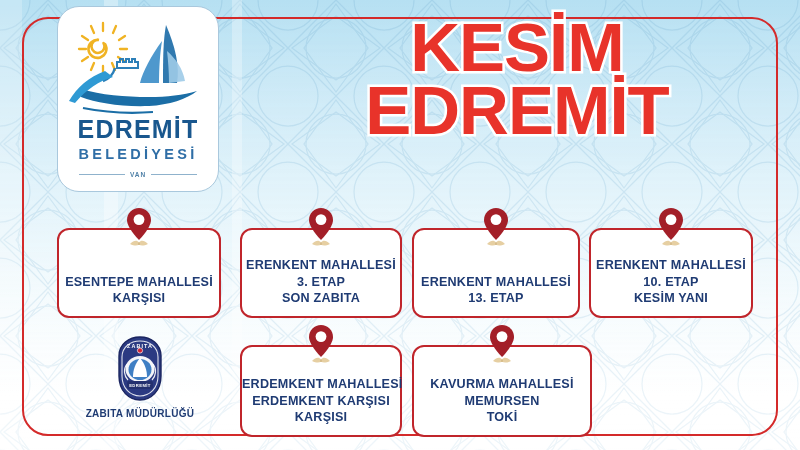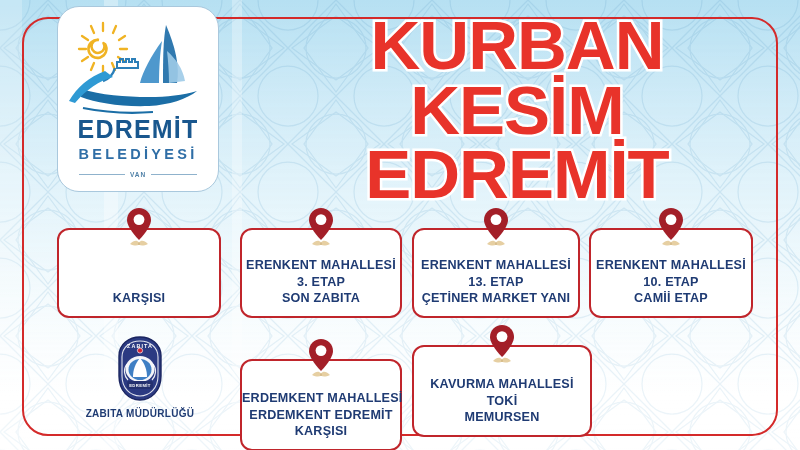--- a/index.html
+++ b/index.html
@@ -150,32 +150,32 @@
     <div id="logo-word">EDREMİT</div>
     <div id="logo-sub">BELEDİYESİ</div>
     <div id="logo-city-row">
       <span class="rule"></span>
       <span id="logo-city">VAN</span>
       <span class="rule"></span>
     </div>
   </div>
 
   <div id="headline">
-    <span class="ln ln1">KURBAN</span>
     <span class="ln ln2">KESİM EDREMİT</span>
   </div>
 
   <div class="card" style="left:57px;top:228px;width:164px;height:90px;">
     <svg class="pin" viewBox="0 0 26 46" aria-hidden="true">
       <path d="M13 1 C6.4 1 1 6.4 1 13 C1 21 13 33 13 33 C13 33 25 21 25 13 C25 6.4 19.6 1 13 1 Z" fill="#a31f28"></path>
       <circle cx="13" cy="12.6" r="5.4" fill="#ffffff"></circle>
       <path d="M4 37 C8 33 11 33 13 35.5 C15 33 18 33 22 37 C18 39 15 39 13 37.8 C11 39 8 39 4 37 Z" fill="#e6cfa2"></path>
       <path d="M13 35.5 L13 38" stroke="#c9ab74" stroke-width="1"></path>
     </svg>
     <div class="lines">
+      <span class="line">ESENTEPE MAHALLESİ</span>
       <span class="line">KARŞISI</span>
     </div>
   </div>
 
   <div class="card" style="left:240px;top:228px;width:162px;height:90px;">
     <svg class="pin" viewBox="0 0 26 46" aria-hidden="true">
       <path d="M13 1 C6.4 1 1 6.4 1 13 C1 21 13 33 13 33 C13 33 25 21 25 13 C25 6.4 19.6 1 13 1 Z" fill="#a31f28"></path>
       <circle cx="13" cy="12.6" r="5.4" fill="#ffffff"></circle>
       <path d="M4 37 C8 33 11 33 13 35.5 C15 33 18 33 22 37 C18 39 15 39 13 37.8 C11 39 8 39 4 37 Z" fill="#e6cfa2"></path>
       <path d="M13 35.5 L13 38" stroke="#c9ab74" stroke-width="1"></path>
@@ -190,63 +190,62 @@
   <div class="card" style="left:412px;top:228px;width:168px;height:90px;">
     <svg class="pin" viewBox="0 0 26 46" aria-hidden="true">
       <path d="M13 1 C6.4 1 1 6.4 1 13 C1 21 13 33 13 33 C13 33 25 21 25 13 C25 6.4 19.6 1 13 1 Z" fill="#a31f28"></path>
       <circle cx="13" cy="12.6" r="5.4" fill="#ffffff"></circle>
       <path d="M4 37 C8 33 11 33 13 35.5 C15 33 18 33 22 37 C18 39 15 39 13 37.8 C11 39 8 39 4 37 Z" fill="#e6cfa2"></path>
       <path d="M13 35.5 L13 38" stroke="#c9ab74" stroke-width="1"></path>
     </svg>
     <div class="lines">
       <span class="line">ERENKENT MAHALLESİ</span>
       <span class="line">13. ETAP</span>
-      <span class="line">ÇETİNER MARKET YANI</span>
     </div>
   </div>
 
   <div class="card" style="left:589px;top:228px;width:164px;height:90px;">
     <svg class="pin" viewBox="0 0 26 46" aria-hidden="true">
       <path d="M13 1 C6.4 1 1 6.4 1 13 C1 21 13 33 13 33 C13 33 25 21 25 13 C25 6.4 19.6 1 13 1 Z" fill="#a31f28"></path>
       <circle cx="13" cy="12.6" r="5.4" fill="#ffffff"></circle>
       <path d="M4 37 C8 33 11 33 13 35.5 C15 33 18 33 22 37 C18 39 15 39 13 37.8 C11 39 8 39 4 37 Z" fill="#e6cfa2"></path>
       <path d="M13 35.5 L13 38" stroke="#c9ab74" stroke-width="1"></path>
     </svg>
     <div class="lines">
       <span class="line">ERENKENT MAHALLESİ</span>
       <span class="line">10. ETAP</span>
-      <span class="line">CAMİİ ETAP</span>
-    </div>
-  </div>
-
-  <div class="card" style="left:240px;top:359px;width:162px;height:92px;">
+      <span class="line">KESİM YANI</span>
+    </div>
+  </div>
+
+  <div class="card" style="left:240px;top:345px;width:162px;height:92px;">
     <svg class="pin" viewBox="0 0 26 46" aria-hidden="true">
       <path d="M13 1 C6.4 1 1 6.4 1 13 C1 21 13 33 13 33 C13 33 25 21 25 13 C25 6.4 19.6 1 13 1 Z" fill="#a31f28"></path>
       <circle cx="13" cy="12.6" r="5.4" fill="#ffffff"></circle>
       <path d="M4 37 C8 33 11 33 13 35.5 C15 33 18 33 22 37 C18 39 15 39 13 37.8 C11 39 8 39 4 37 Z" fill="#e6cfa2"></path>
       <path d="M13 35.5 L13 38" stroke="#c9ab74" stroke-width="1"></path>
     </svg>
     <div class="lines">
       <span class="line">ERDEMKENT MAHALLESİ</span>
-      <span class="line">ERDEMKENT EDREMİT</span>
+      <span class="line">ERDEMKENT KARŞISI</span>
       <span class="line">KARŞISI</span>
     </div>
   </div>
 
   <div class="card" style="left:412px;top:345px;width:180px;height:92px;">
     <svg class="pin" viewBox="0 0 26 46" aria-hidden="true">
       <path d="M13 1 C6.4 1 1 6.4 1 13 C1 21 13 33 13 33 C13 33 25 21 25 13 C25 6.4 19.6 1 13 1 Z" fill="#a31f28"></path>
       <circle cx="13" cy="12.6" r="5.4" fill="#ffffff"></circle>
       <path d="M4 37 C8 33 11 33 13 35.5 C15 33 18 33 22 37 C18 39 15 39 13 37.8 C11 39 8 39 4 37 Z" fill="#e6cfa2"></path>
       <path d="M13 35.5 L13 38" stroke="#c9ab74" stroke-width="1"></path>
     </svg>
     <div class="lines">
       <span class="line">KAVURMA MAHALLESİ</span>
+      <span class="line">MEMURSEN</span>
       <span class="line">TOKİ</span>
-      <span class="line">MEMURSEN</span>
     </div>
   </div>
 
   <div id="zabita">
     <svg id="zabita-badge" viewBox="0 0 54 66" aria-hidden="true">
       <path d="M27 1 C38 1 48 8 48 20 L48 40 C48 55 38 64 27 64 C16 64 6 55 6 40 L6 20 C6 8 16 1 27 1 Z" fill="#2b3a82" stroke="#1b2560" stroke-width="1.4"></path>
       <path d="M27 5 C36.5 5 45 11 45 21 L45 40 C45 52.5 36.5 60 27 60 C17.5 60 9 52.5 9 40 L9 21 C9 11 17.5 5 27 5 Z" fill="none" stroke="#ffffff" stroke-width="1.1" opacity=".85"></path>
       <text x="27" y="12" text-anchor="middle" font-size="5.4" font-weight="bold" fill="#ffffff" font-family="Liberation Sans, sans-serif" letter-spacing="1.1">ZABITA</text>
       <circle cx="27" cy="14.5" r="2.6" fill="#cf2233" stroke="#fff" stroke-width=".7"></circle>
       <ellipse cx="27" cy="33" rx="14.5" ry="13" fill="#ffffff" opacity=".95"></ellipse>

